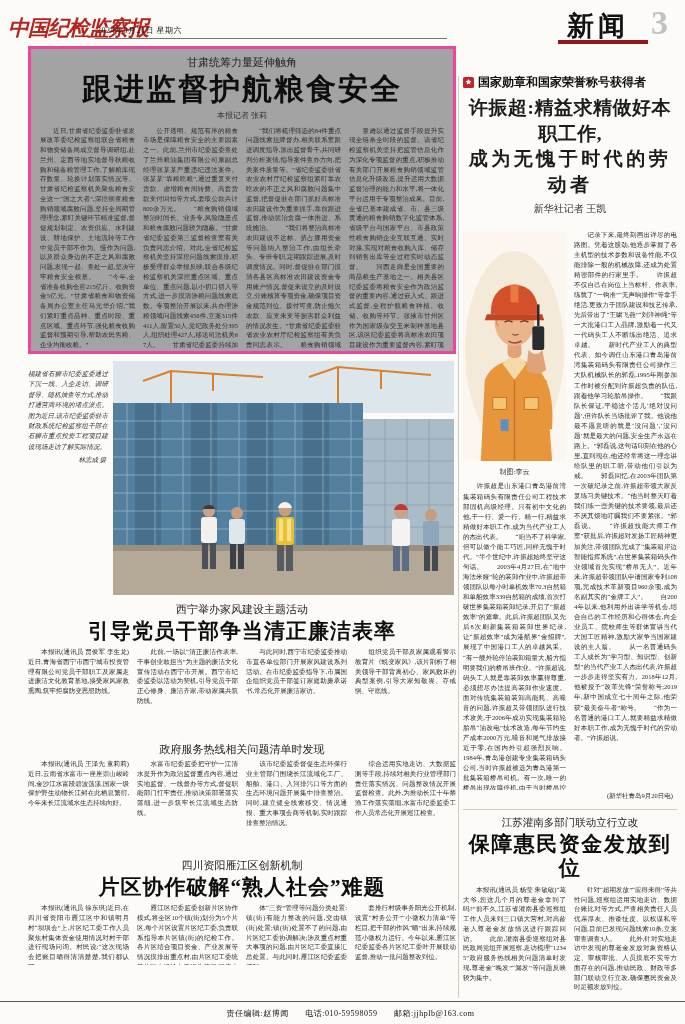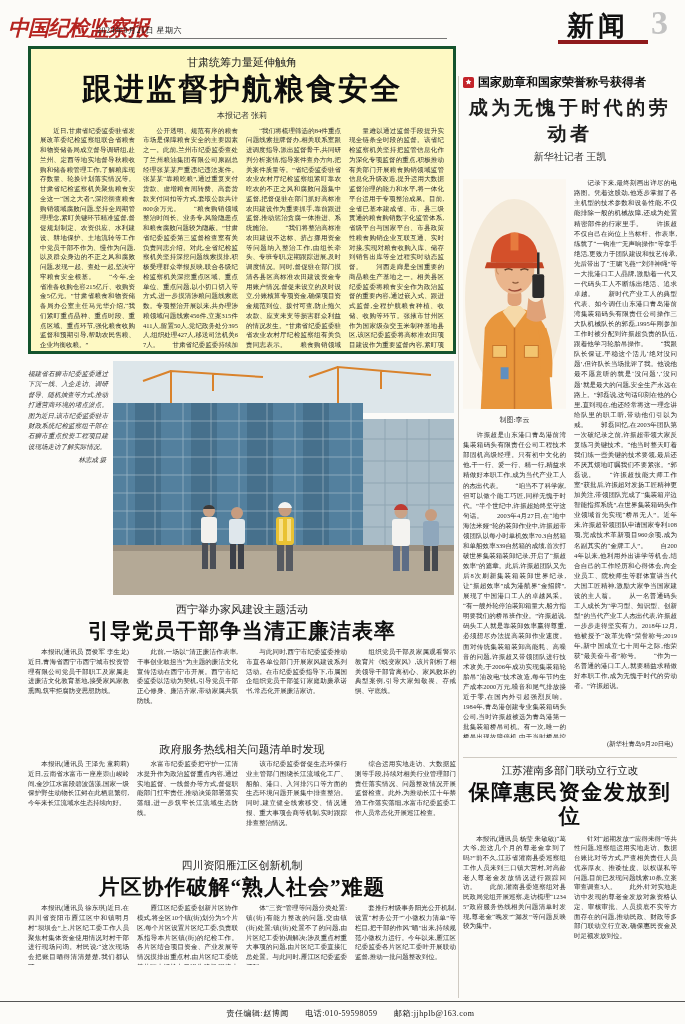--- a/index.html
+++ b/index.html
@@ -33,22 +33,22 @@
   .kicker { text-align:center; font-size:11px; color:#222; margin-bottom:2px; }
   .headline { text-align:center; font-weight:bold; color:#0e0e0e; line-height:1.15; }
   .byline { text-align:center; font-size:8px; color:#333; margin:3px 0 5px; }
   .cols { display:flex; gap:8px; }
   .col {
     flex:1; font-size:6.5px; line-height:1.5; text-align:justify;
     overflow:hidden; color:#2a2a2a; word-break:break-all;
   }
   
   .lead-box {
-    border:3px solid #14532d; padding:6px 9px 6px;
-    height:308px; overflow:hidden; background:#fef9c3;
+    border:3px solid #ec4899; padding:6px 9px 6px;
+    height:308px; overflow:hidden; background:#a3a3a3;
   }
   .lead-box .headline { font-size:30px; letter-spacing:2px; }
   .lead-box .cols .col { height:230px; }
   
   .photo-block { display:flex; margin-top:7px; height:234px; gap:5px; }
   .photo-caption {
     width:80px; font-size:6.5px; line-height:1.6; font-style:italic;
     color:#333; text-align:justify; padding-top:8px; word-break:break-all;
   }
   .photo-credit { text-align:right; font-style:italic; margin-top:3px; padding-right:2px; }
@@ -220,20 +220,21 @@
 
     <div>
       <div class="hero-kicker">
         <svg class="medal-icon" viewBox="0 0 12 12">
           <rect x="0" y="0" width="12" height="12" rx="2" fill="#c3242a"></rect>
           <path d="M6 2.2l1 2 2.2.3-1.6 1.5.4 2.2L6 7.2 4 8.2l.4-2.2L2.8 4.5 5 4.2z" fill="#ffffff"></path>
         </svg>
         <span>国家勋章和国家荣誉称号获得者</span>
       </div>
       <div class="hero-headline">
+        <div>许振超:精益求精做好本职工作,</div>
         <div class="l2">成为无愧于时代的劳动者</div>
       </div>
       <div class="hero-byline">新华社记者 王凯</div>
 
       <div class="hero-body">
         <div class="hero-col">
           <svg class="portrait" viewBox="0 0 104 232">
             <rect x="0" y="0" width="104" height="232" fill="#fbf7f0"></rect>
             <ellipse cx="52" cy="120" rx="50" ry="100" fill="#f4ead9"></ellipse>
 

